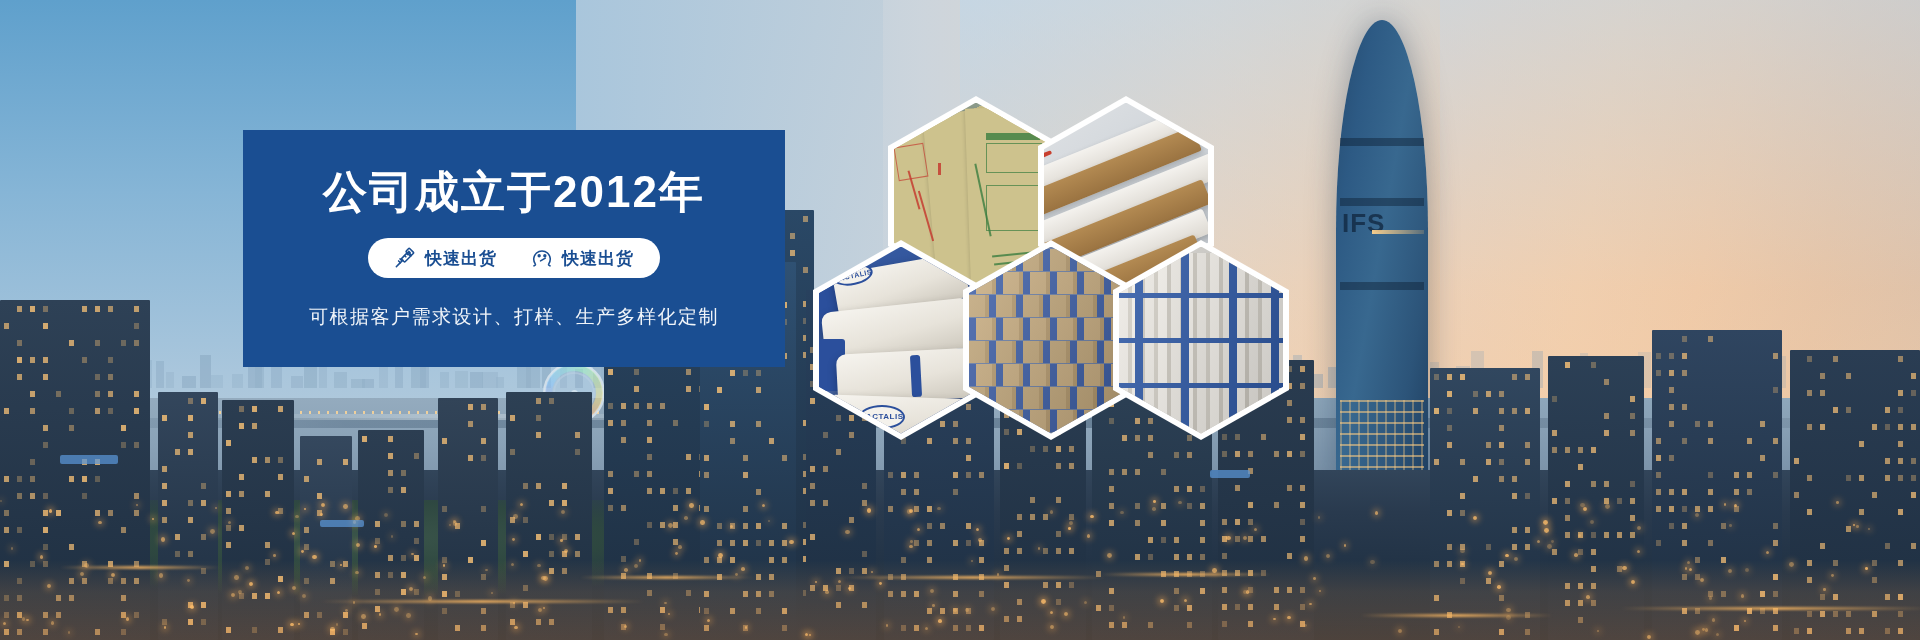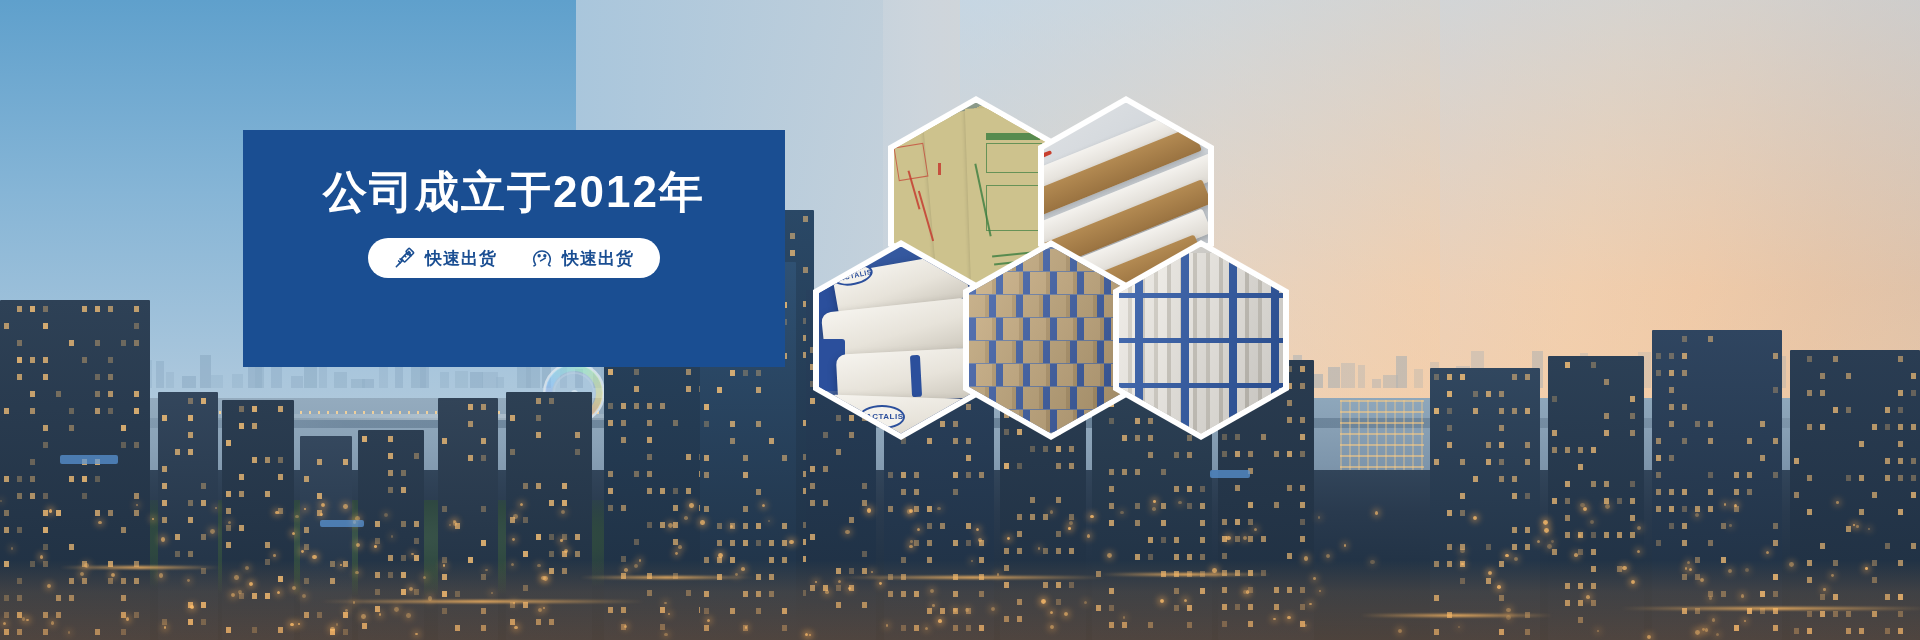--- a/index.html
+++ b/index.html
@@ -306,20 +306,27 @@
   <div class="shore"></div>
   <div class="bridge"></div>
   <div class="bridge-lights"></div>
 
   <div class="ferris-leg" style="transform:rotate(12deg)"></div>
   <div class="ferris-leg" style="transform:rotate(-12deg)"></div>
   <div class="ferris"></div>
   <div class="ferris-colors"></div>
   <div class="ferris-hub"></div>
 
+  <div class="tower-ifs">
+    <div class="band" style="top:118px"></div>
+    <div class="band" style="top:178px"></div>
+    <div class="band" style="top:262px"></div>
+    <div class="ifs-text">IFS</div>
+    <div class="lightstrip"></div>
+  </div>
   <div class="tower-base-lights"></div>
 
   <div class="ground"></div>
   <div class="ground-green"></div>
   <div id="cityblocks">
       <div class="bldg" style="left: 0px; width: 150px; top: 300px; height: 340px; background: linear-gradient(rgb(46, 65, 86) 0%, rgb(30, 46, 64) 100%);">
         <span class="win" style="left: 4px; top: 23px; width: 5px; height: 6px; opacity: 0.76;"></span>
         <span class="win" style="left: 4px; top: 108px; width: 5px; height: 6px; opacity: 0.85;"></span>
         <span class="win" style="left: 4px; top: 176px; width: 5px; height: 6px; opacity: 0.81;"></span>
         <span class="win" style="left: 4px; top: 210px; width: 5px; height: 6px; opacity: 0.48;"></span>
@@ -1697,16 +1704,17 @@
               <circle cx="15.1" cy="9.6" r="1"></circle>
               <path d="M15.6 12.1 L10.4 15.2"></path>
               <path d="M3.2 20.6 L4.9 19.4 M20.8 20.6 L19.1 19.4"></path>
             </svg>
           </span>
           <span>快速出货</span>
         </div>
 
       </div>
 
+      <div class="subtitle">可根据客户需求设计、打样、生产多样化定制</div>
     </div>
   </div>
 
 </div>
 
 </body></html>

